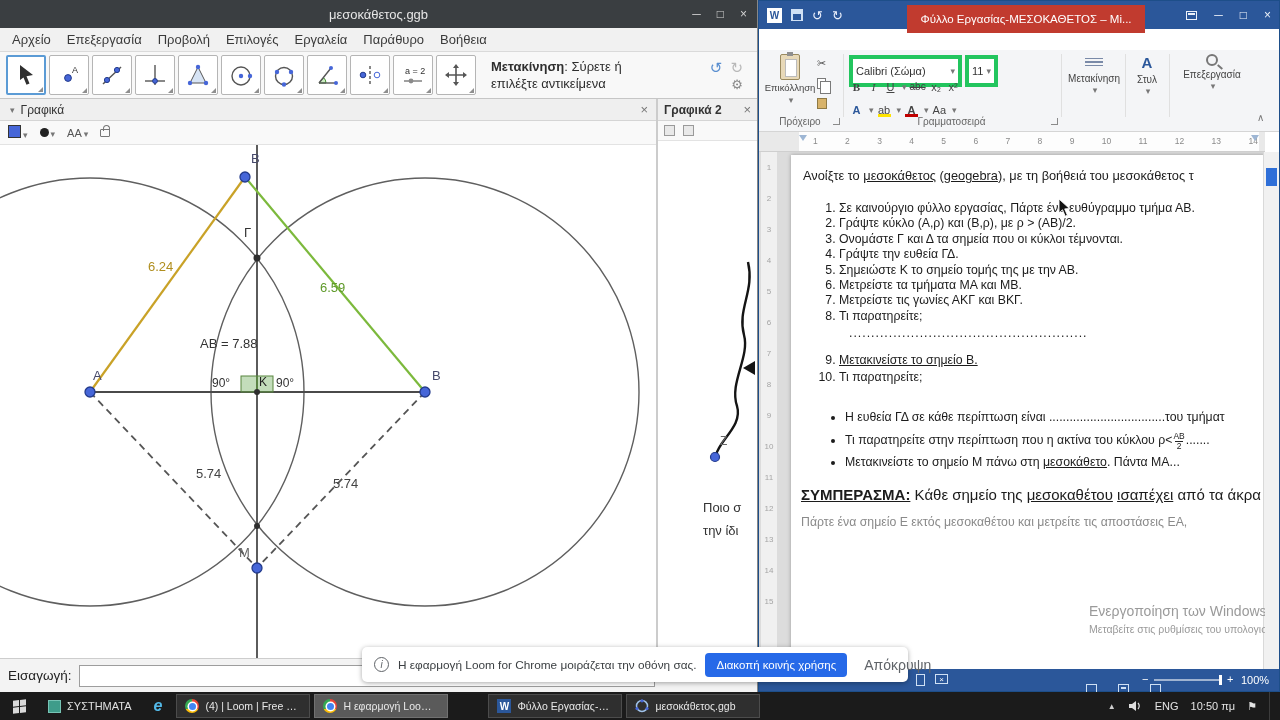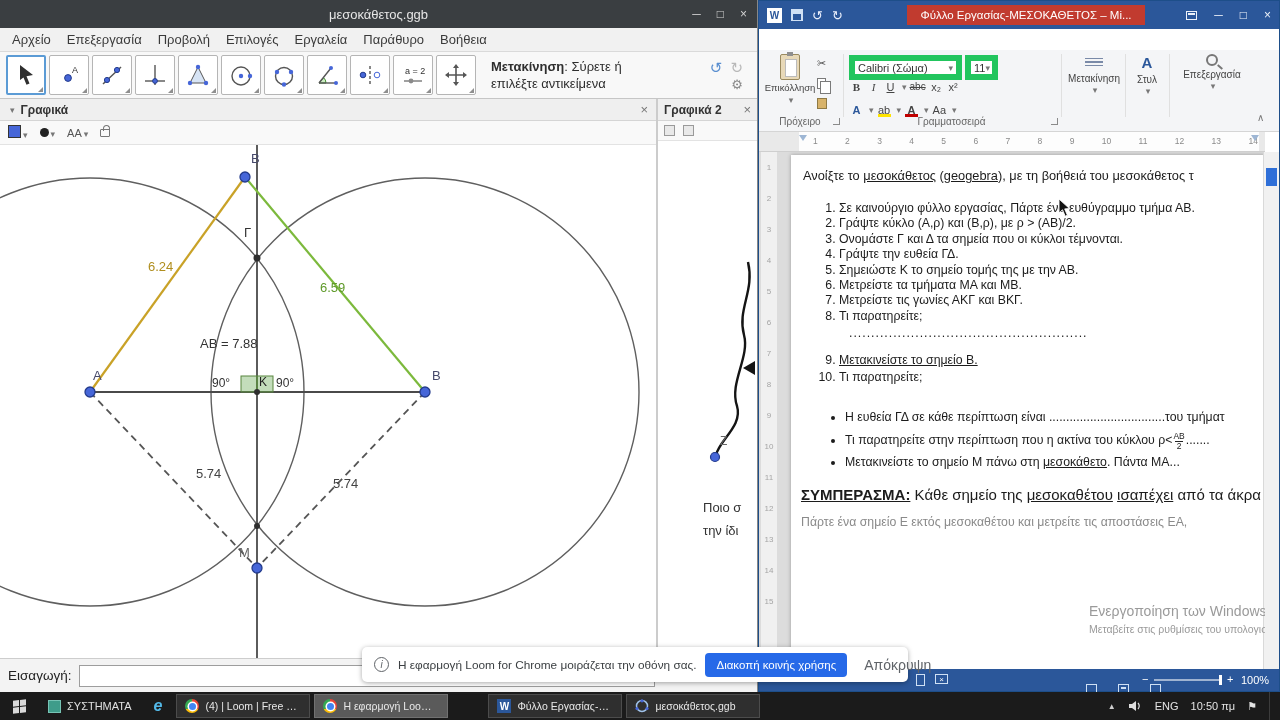--- a/index.html
+++ b/index.html
@@ -19,21 +19,21 @@
 .gg-mi{font-size:13px;color:#3a3a3a;padding:0 8px}
 .gg-toolbar{position:absolute;left:0;top:52px;right:0;height:47px;background:#f8f8f8;border-bottom:1px solid #c6c6c6;display:flex;align-items:center;padding-left:6px;gap:3px}
 .ggbtn{width:40px;height:40px;background:#fff;border:1px solid #b5b5b5;border-radius:2px;position:relative;display:flex;align-items:center;justify-content:center;flex:0 0 auto}
 .ggbtn.sel{border:2px solid #5b9bd5}
 .ggbtn::after{content:"";position:absolute;right:1px;bottom:1px;border-left:5px solid transparent;border-bottom:5px solid #8f8f8f}
 .gg-hint{margin-left:12px;font-size:13px;color:#2e2e2e;line-height:17px;width:170px}
 .gg-tbicons{margin-left:auto;margin-right:14px;display:flex;flex-direction:column;align-items:flex-end;gap:0}
 .gg-tbrow{display:flex;gap:8px;font-size:15px}
 .gg-undo{color:#5a8fd0}.gg-redo{color:#b9b9b9}.gg-gear{color:#8a8a8a;font-size:13px}
 .gg-gheader{position:absolute;left:0;top:99px;width:656px;height:22px;background:#efefef;border-bottom:1px solid #d5d5d5;display:flex;align-items:center;padding:0 8px;gap:6px}
-.gg-gheader .ttl{font-size:12px;font-weight:bold;color:#333}
+.gg-gheader .ttl{font-size:12px;font-weight:normal;color:#333}
 .gg-close{margin-left:auto;color:#777;font-size:13px}
 .gg-stylebar{position:absolute;left:0;top:121px;width:656px;height:24px;background:#f9f9f9;border-bottom:1px solid #e3e3e3;display:flex;align-items:center;gap:12px;padding-left:8px;font-size:11px;color:#555}
 .swatch{width:13px;height:13px;background:#4666d8;border:1px solid #333;display:inline-block}
 .dotglyph{width:9px;height:9px;border-radius:50%;background:#222;display:inline-block}
 .ddv{font-size:9px;color:#777;margin-left:2px}
 .lock{width:10px;height:8px;border:1px solid #777;border-radius:1px;position:relative;display:inline-block}
 .lock::before{content:"";position:absolute;left:1.5px;top:-5px;width:5px;height:5px;border:1px solid #777;border-bottom:none;border-radius:4px 4px 0 0}
 .gg-canvas{position:absolute;left:0;top:145px;background:#fff}
 .gg-splitter{position:absolute;left:656px;top:99px;width:2px;height:559px;background:#cccccc}
 .gg-p2{position:absolute;left:658px;top:99px;width:99px;height:559px;background:#fff}
@@ -46,21 +46,21 @@
 .gg-inputbar input{width:576px;height:22px;border:1px solid #9d9d9d;background:#fff;font-size:13px;padding:0 4px;font-family:"Liberation Sans",sans-serif}
 
 
 .ww{position:absolute;left:758px;top:0;width:522px;height:692px;background:#fff;border:1px solid #1d4e89}
 .ww-titlebar{position:absolute;left:0;top:0;right:0;height:28px;background:#2b579a}
 .ww-qat{position:absolute;left:8px;top:0;height:28px;display:flex;align-items:center;gap:9px}
 .qat-w{width:15px;height:15px;background:#fff;color:#2b579a;font-size:10px;font-weight:bold;display:flex;align-items:center;justify-content:center}
 .qat-save{width:12px;height:12px;background:#cfe0f4;position:relative}
 .qat-save::after{content:"";position:absolute;left:2px;top:5px;width:8px;height:6px;background:#2b579a}
 .qat-glyph{color:#e8eefb;font-size:13px;line-height:1}
-.ww-titlebox{position:absolute;left:148px;top:4px;width:238px;height:20px;background:#c13b2f;color:#fff;font-size:11.5px;display:flex;align-items:center;justify-content:center;white-space:nowrap;overflow:hidden}
+.ww-titlebox{position:absolute;left:148px;top:4px;width:238px;height:28px;background:#c13b2f;color:#fff;font-size:11.5px;display:flex;align-items:center;justify-content:center;white-space:nowrap;overflow:hidden}
 .ww-wc{position:absolute;right:8px;top:0;height:28px;display:flex;gap:17px;align-items:center;color:#ecf1f9;font-size:12px}
 .ribbonopt{width:11px;height:9px;border:1px solid #ecf1f9;position:relative}
 .ribbonopt::after{content:"";position:absolute;left:1px;top:1px;right:1px;height:2px;background:#ecf1f9}
 .ww-tabs{position:absolute;left:0;top:28px;right:0;height:21px;background:#fff;border-bottom:1px solid #d4d4d4;display:flex;align-items:stretch;font-size:11px}
 .ww-tab{padding:0 6px;display:flex;align-items:center;color:#505050;white-space:nowrap}
 .ww-tab.file{background:#2b579a;color:#fff;padding:0 10px}
 .ww-tab.active{color:#2b579a;background:#fff;border:1px solid #d4d4d4;border-bottom-color:#fff;margin-bottom:-1px}
 .ww-account{margin-left:auto;display:flex;align-items:center;gap:5px;padding-right:5px;color:#444;font-size:10.5px;white-space:nowrap}
 .avatar{width:19px;height:19px;border-radius:50%;background:#c9b9a6;position:relative;overflow:hidden;flex:0 0 auto}
 .avatar::before{content:"";position:absolute;top:3px;left:5.5px;width:8px;height:8px;border-radius:50%;background:#6b5b4c}
@@ -71,21 +71,21 @@
 .clipboard{width:20px;height:26px;background:#e8d9b8;border:1px solid #9a8a5f;border-radius:2px;position:relative}
 .clipboard::before{content:"";position:absolute;left:4px;top:4px;width:10px;height:16px;background:#fff;border:1px solid #bbb}
 .clipboard::after{content:"";position:absolute;left:6px;top:-3px;width:6px;height:4px;background:#8f8f8f}
 .paste .lbl{font-size:9.5px;color:#444}
 .smallcol{position:absolute;left:58px;top:6px;display:flex;flex-direction:column;gap:5px;align-items:flex-start}
 .sbtn{height:15px;display:flex;align-items:center;font-size:11px;color:#555}
 .copyic{width:9px;height:11px;border:1px solid #7a7a7a;background:#fff;position:relative}
 .copyic::after{content:"";position:absolute;left:2px;top:2px;width:9px;height:11px;border:1px solid #7a7a7a;background:#fff}
 .painter{width:10px;height:11px;background:#d8b36a;border:1px solid #8f7a45}
 .fontrow1{position:absolute;left:90px;top:5px;display:flex;gap:3px}
-.combo{height:25px;border:6px solid #22c55e;background:#fff;display:flex;align-items:center;padding:0 3px;font-size:11px;color:#333}
+.combo{height:32px;border:4px solid #22c55e;background:#fff;display:flex;align-items:center;padding:0 3px;font-size:11px;color:#333}
 .combo .ddv{margin-left:auto}
 .fontrow2{position:absolute;left:90px;top:28px;display:flex;gap:2px;align-items:center}
 .fontrow3{position:absolute;left:90px;top:51px;display:flex;gap:3px;align-items:center}
 .fbtn{min-width:15px;height:17px;display:inline-flex;align-items:center;justify-content:center;font-size:11px;color:#444;padding:0 1px}
 .fbtn .bbar{position:absolute;left:1px;right:1px;bottom:1px;height:3px}
 .fbtn.rel{position:relative}
 .grp-lbl{position:absolute;font-size:10px;color:#666;text-align:center}
 .dlglaunch{position:absolute;width:7px;height:7px;border-right:1px solid #8a8a8a;border-bottom:1px solid #8a8a8a}
 .bigbtn{position:absolute;top:4px;height:72px;display:flex;flex-direction:column;align-items:center;justify-content:flex-start;gap:3px}
 .bigbtn .lbl{font-size:10px;color:#444}

